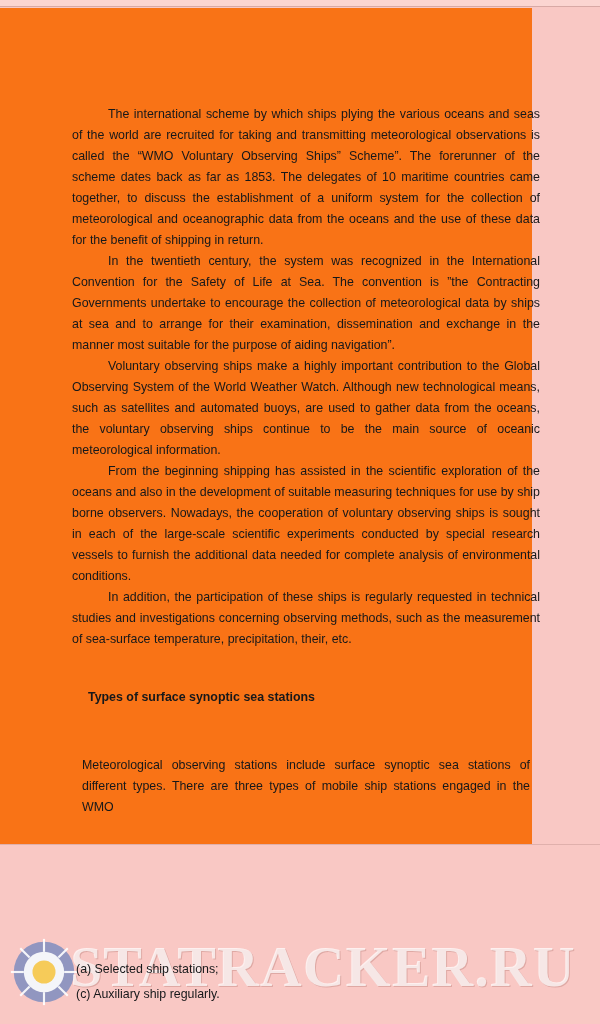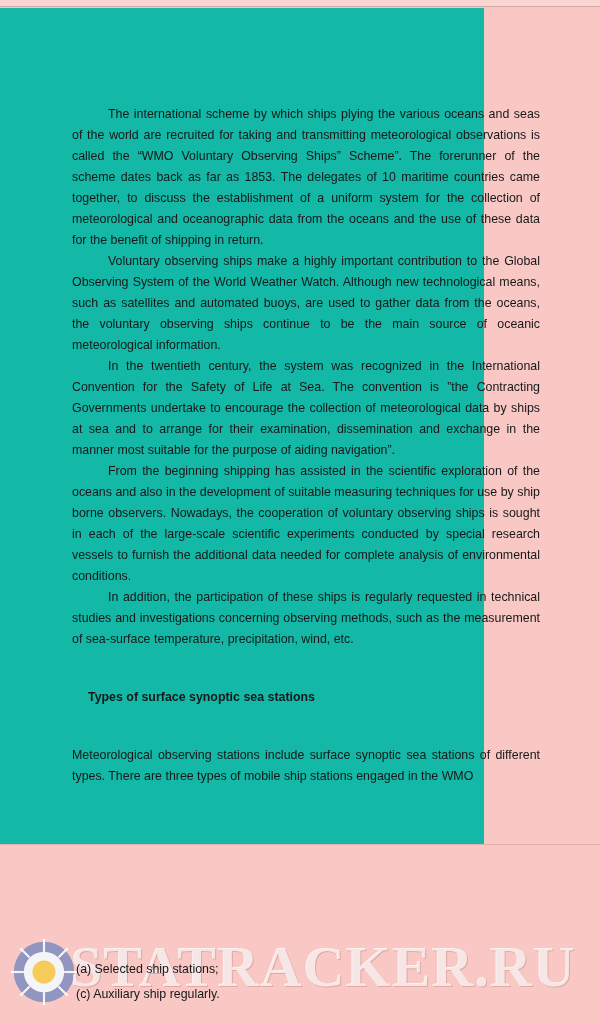--- a/index.html
+++ b/index.html
@@ -22,23 +22,23 @@
     width: 600px;
     height: 7px;
     background: #fbd5d1;
     border-bottom: 1px solid #d8a9a5;
     box-sizing: border-box;
   }
   .page {
     position: absolute;
     top: 8px;
     left: 0;
-    width: 484px;
+    width: 532px;
     height: 836px;
-    background: #14b8a6;
+    background: #f97316;
     box-sizing: border-box;
   }
   .content {
     position: absolute;
     left: 72px;
     top: 96px;
     width: 468px;
   }
   p.body-par {
     margin: 0 0 0 0;
@@ -49,21 +49,21 @@
     color: #16181a;
   }
   .heading {
     margin: 16px;
     font-size: 12.4px;
     font-weight: bold;
     line-height: 21px;
     color: #16181a;
   }
   .plain {
-    margin: 0;
+    margin: 10px;
     font-size: 12.4px;
     line-height: 21px;
     text-align: justify;
     color: #16181a;
   }
   .gap-sm { height: 21px; }
   .divider {
     position: absolute;
     top: 844px;
     left: 0;
@@ -121,24 +121,24 @@
   }
 </style>
 </head>
 <body>
 
 <div class="top-bar"></div>
 
 <div class="page">
   <div class="content">
     <p class="body-par">The international scheme by which ships plying the various oceans and seas of the world are recruited for taking and transmitting meteorological observations is called the “WMO Voluntary Observing Ships” Scheme”. The forerunner of the scheme dates back as far as 1853. The delegates of 10 maritime countries came together, to discuss the establishment of a uniform system for the collection of meteorological and oceanographic data from the oceans and the use of these data for the benefit of shipping in return.</p>
+    <p class="body-par">In the twentieth century, the system was recognized in the International Convention for the Safety of Life at Sea. The convention is ”the Contracting Governments undertake to encourage the collection of meteorological data by ships at sea and to arrange for their examination, dissemination and exchange in the manner most suitable for the purpose of aiding navigation”.</p>
     <p class="body-par">Voluntary observing ships make a highly important contribution to the Global Observing System of the World Weather Watch. Although new technological means, such as satellites and automated buoys, are used to gather data from the oceans, the voluntary observing ships continue to be the main source of oceanic meteorological information.</p>
-    <p class="body-par">In the twentieth century, the system was recognized in the International Convention for the Safety of Life at Sea. The convention is ”the Contracting Governments undertake to encourage the collection of meteorological data by ships at sea and to arrange for their examination, dissemination and exchange in the manner most suitable for the purpose of aiding navigation”.</p>
     <p class="body-par">From the beginning shipping has assisted in the scientific exploration of the oceans and also in the development of suitable measuring techniques for use by ship borne observers. Nowadays, the cooperation of voluntary observing ships is sought in each of the large-scale scientific experiments conducted by special research vessels to furnish the additional data needed for complete analysis of environmental conditions.</p>
-    <p class="body-par">In addition, the participation of these ships is regularly requested in technical studies and investigations concerning observing methods, such as the measurement of sea-surface temperature, precipitation, wind, etc.</p>
+    <p class="body-par">In addition, the participation of these ships is regularly requested in technical studies and investigations concerning observing methods, such as the measurement of sea-surface temperature, precipitation, their, etc.</p>
 
     <div class="gap-sm"></div>
     <p class="heading">Types of surface synoptic sea stations</p>
     <div class="gap-sm"></div>
     <p class="plain">Meteorological observing stations include surface synoptic sea stations of different types. There are three types of mobile ship stations engaged in the WMO</p>
     <div class="gap-sm"></div>
   </div>
 </div>
 
 <div class="divider"></div>

